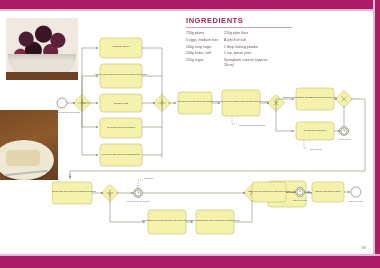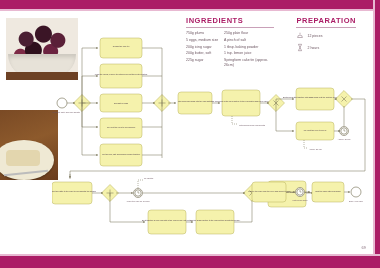--- a/index.html
+++ b/index.html
@@ -104,36 +104,20 @@
           <div class="ing-col">
             <div class="it">250g plain flour</div>
             <div class="it">A pinch of salt</div>
             <div class="it">1 tbsp. baking powder</div>
             <div class="it">1 tsp. lemon juice</div>
             <div class="it wrap">Springform cake tin (approx. 26cm)</div>
           </div>
         </div>
       </div>
 
-      <div class="col-prep">
-        <div class="sec-title">PREPARATION</div>
-        <div class="prep-row">
-          <svg class="icn" viewBox="0 0 10 11">
-            <path d="M2 8 h6 M2 8 a3 3 0 0 1 6 0" fill="none" stroke="#8c7380" stroke-width=".7"></path>
-            <path d="M5 2 v2" stroke="#8c7380" stroke-width=".7"></path>
-          </svg>
-          <span class="lbl">12 pieces</span>
-        </div>
-        <div class="prep-row">
-          <svg class="icn" viewBox="0 0 10 11">
-            <path d="M3 1.5 h4 M3 9.5 h4 M3 1.5 L7 9.5 M7 1.5 L3 9.5" fill="none" stroke="#8c7380" stroke-width=".7"></path>
-          </svg>
-          <span class="lbl">2 hours</span>
-        </div>
-      </div>
     </div>
   </div>
 
   <div class="flow">
   <svg width="318" height="210" viewBox="0 0 318 210">
     <defs>
       <marker id="ah" markerWidth="4" markerHeight="4" refX="3.4" refY="2" orient="auto">
         <path d="M0,0 L3.6,2 L0,4 z" fill="#6f6a4e"></path>
       </marker>
       <style>

